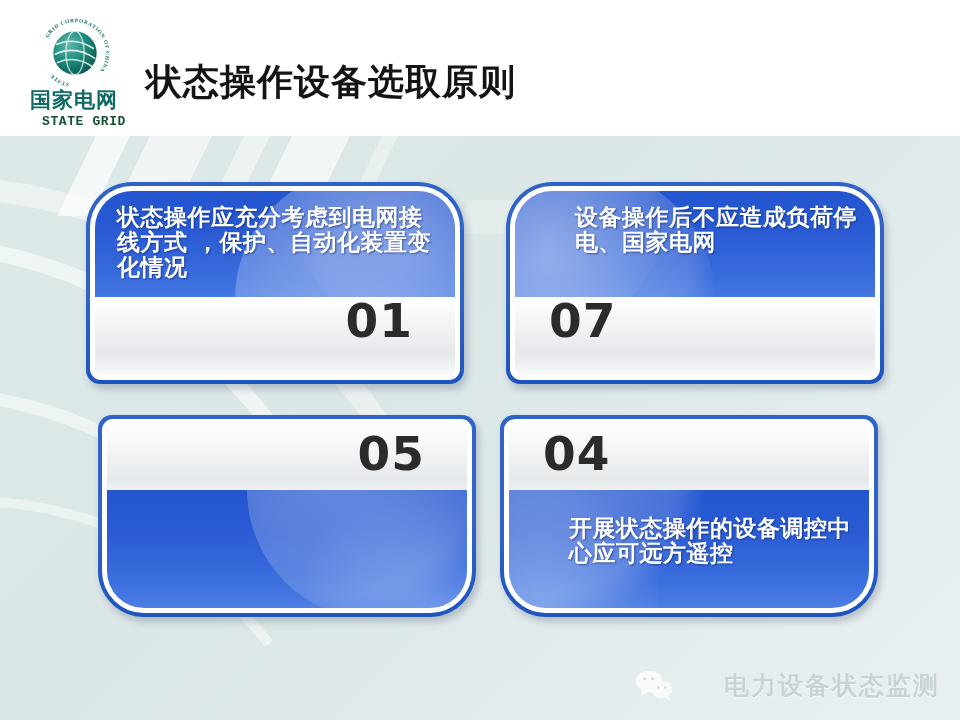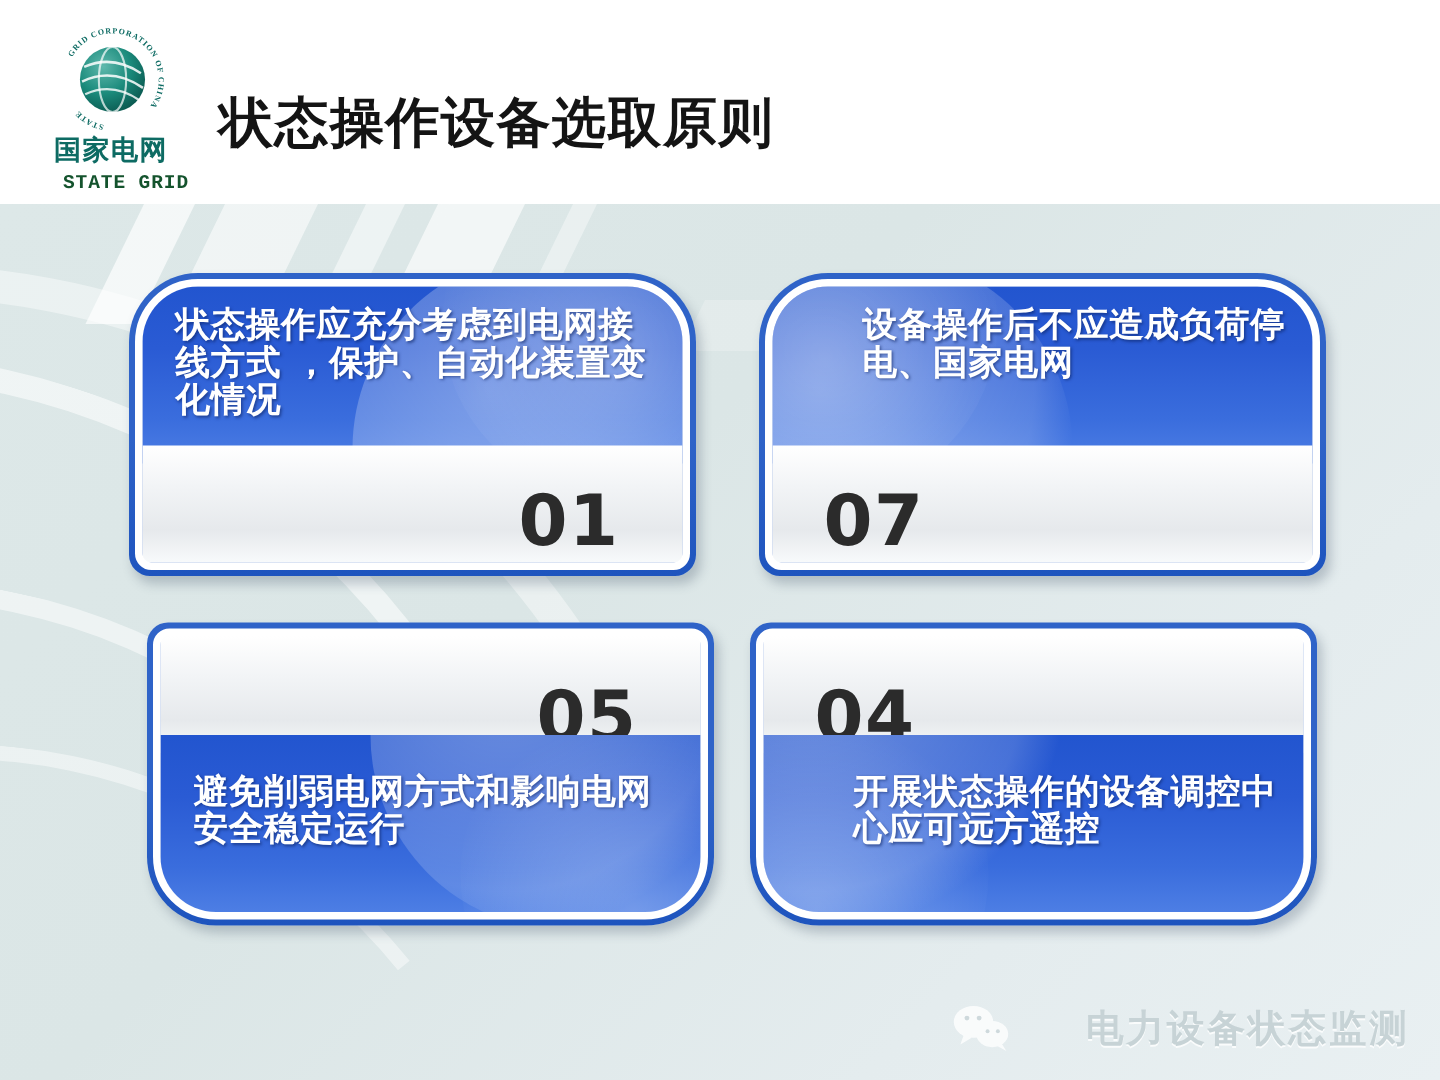--- a/index.html
+++ b/index.html
@@ -41,21 +41,21 @@
   .sl1{left:470px;width:60px;opacity:.5;}
   .sl2{left:560px;width:30px;opacity:.35;}
 
   
   .header{
     position:absolute;left:0;top:0;width:960px;height:136px;background:#ffffff;z-index:5;
   }
   .logo{position:absolute;left:22px;top:18px;width:104px;height:108px;}
   .logo-globe{position:absolute;left:18px;top:0px;width:70px;height:70px;}
   .logo-cn{position:absolute;left:0;top:70px;width:104px;text-align:center;
-           font-size:18px;font-weight:bold;color:#0d6b63;letter-spacing:1px;
+           font-size:21px;font-weight:bold;color:#0d6b63;letter-spacing:1px;
            font-family:Liberation Serif, serif;line-height:24px;}
   .logo-en{position:absolute;left:0;top:96px;width:104px;text-align:right;
            font-size:13px;font-weight:bold;color:#14532d;letter-spacing:.6px;
            font-family:Liberation Mono, monospace;}
   .page-title{
     position:absolute;left:146px;top:58px;
     font-size:36px;font-weight:bold;color:#141414;letter-spacing:1px;
     font-family:"DejaVu Sans","Liberation Sans",sans-serif;white-space:nowrap;
   }
 
@@ -99,21 +99,21 @@
     font-size:23px;line-height:25px;letter-spacing:.5px;
     text-shadow:1px 1px 2px rgba(10,30,90,.55);
     padding:14px 16px 0 22px;
   }
   .panel.bottom .panel-text{padding-top:26px;}
 
   
   .numstrip{
     position:absolute;left:0;width:100%;height:78px;
     background:linear-gradient(180deg,#ffffff 0%,#f2f4f6 35%,#e6e9ec 72%,#f8fafb 100%);
-    display:flex;align-items:flex-end;box-sizing:border-box;
+    display:flex;align-items:flex-start;box-sizing:border-box;
   }
   .numstrip.bottom{bottom:0;}
   .numstrip.top{top:0;}
   .numstrip.right{justify-content:flex-end;padding-right:42px;}
   .numstrip.left{justify-content:flex-start;padding-left:34px;}
   .num{
     font-size:47px;font-weight:bold;color:#2b2b2b;letter-spacing:1px;
     font-family:"DejaVu Sans","Liberation Sans",sans-serif;line-height:1;
   }
   .numstrip.top .num{margin-top:6px;}
@@ -213,21 +213,20 @@
   </div>
 
   <div class="card flip" id="card-03">
     <div class="card-inner">
       <div class="numstrip top right">
         <span class="num">05</span>
       </div>
       <div class="panel bottom">
         <div class="panel-glow" style="bottom:auto;top:-130px;"></div>
         <div class="panel-glow2" style="top:auto;bottom:-90px;"></div>
-        <div class="panel-text">避免削弱电网方式和影响电网安全稳定运行</div>
       </div>
     </div>
   </div>
 
   <div class="card flip" id="card-04">
     <div class="card-inner">
       <div class="numstrip top left">
         <span class="num">04</span>
       </div>
       <div class="panel bottom">

